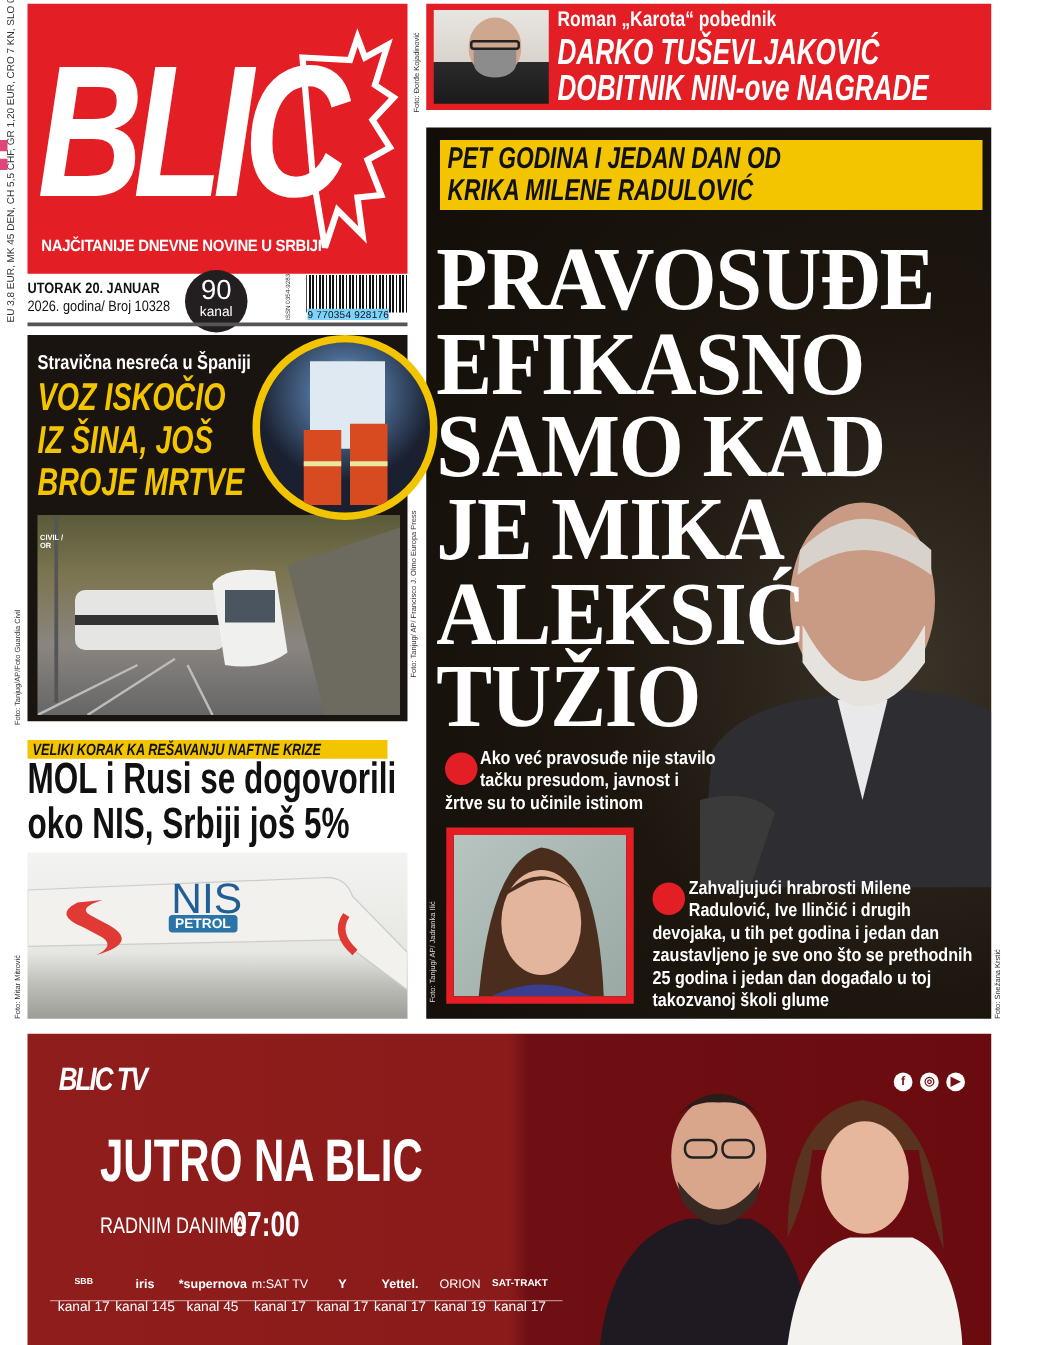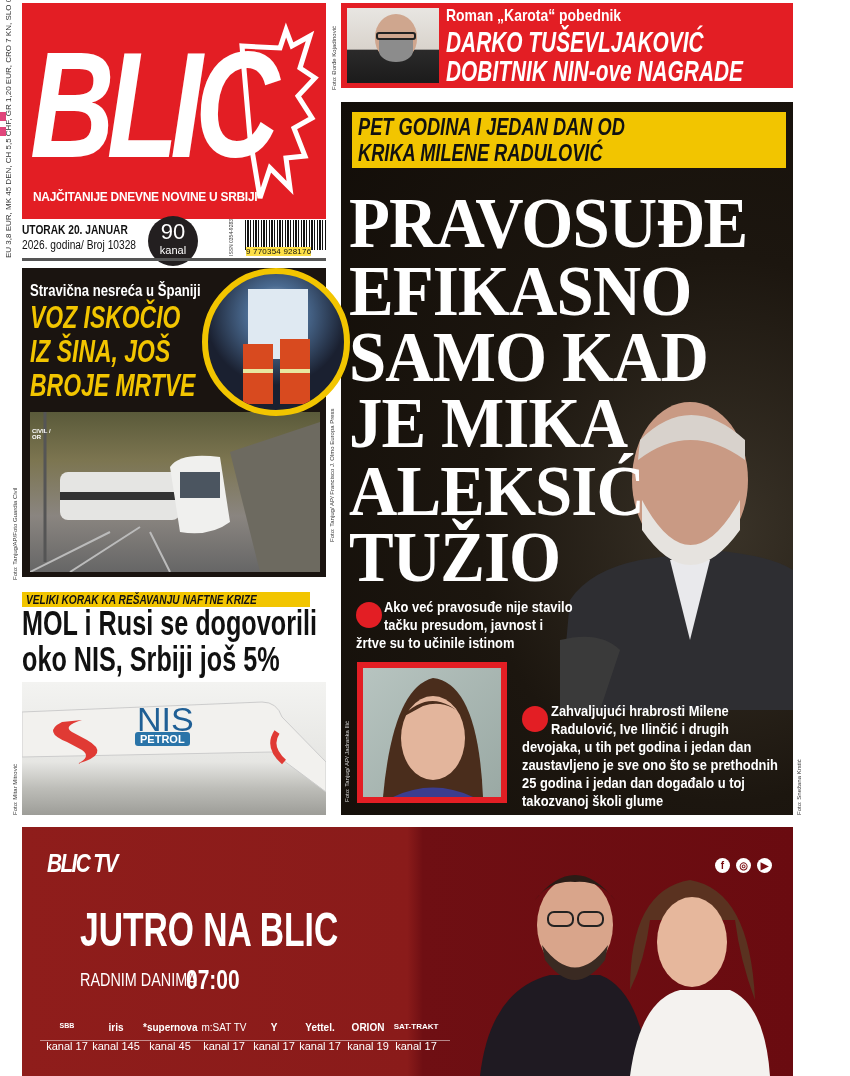--- a/index.html
+++ b/index.html
@@ -10,21 +10,21 @@
   #masthead{left:22px;top:3px;width:304px;height:216px;background:#e31e24}
   #logo-text{left:30px;top:30px;color:#fff;font-family:"Liberation Sans",sans-serif;font-weight:bold;font-style:italic;font-size:150px;letter-spacing:-10px;line-height:150px;transform:scaleX(0.78);transform-origin:left top}
   #tagline{left:33px;top:189px;color:#fff;font-size:13px;font-weight:bold;letter-spacing:-0.3px;transform:scaleX(0.92);transform-origin:left top;white-space:nowrap}
   #date1{left:22px;top:223px;font-size:12px;font-weight:bold;color:#111;transform:scaleX(0.85);transform-origin:left top;white-space:nowrap}
   #date2{left:22px;top:238px;font-size:12px;color:#111;transform:scaleX(0.85);transform-origin:left top;white-space:nowrap}
   #price{left:148px;top:216px;width:50px;height:50px;border-radius:50%;background:#231f20;color:#fff;text-align:center}
   #price .n{font-size:22px;line-height:24px;margin-top:4px}
   #price .d{font-size:11px;line-height:12px}
   #rule-under{left:22px;top:258px;width:304px;height:3px;background:#555}
   #barcode{left:245px;top:220px;width:82px;height:30px;background:repeating-linear-gradient(90deg,#111 0 1px,#fff 1px 2px,#111 2px 4px,#fff 4px 5px,#111 5px 6px,#fff 6px 8px)}
-  #barcode-num{left:246px;top:247px;font-size:8px;color:#111;background:#fde047;letter-spacing:0.2px;white-space:nowrap}
+  #barcode-num{left:246px;top:247px;font-size:8px;color:#111;background:#7dd3fc;letter-spacing:0.2px;white-space:nowrap}
   
   #teaser{left:341px;top:3px;width:452px;height:85px;background:#e31e24}
   #teaser-photo{left:347px;top:8px;width:92px;height:75px;background:linear-gradient(180deg,#e8e6e2 0%,#d9d3cc 55%,#2b2a2a 56%,#1b1b1b 100%)}
   #teaser-head{left:375px;top:14px;width:42px;height:46px;border-radius:50% 50% 45% 45%;background:#cfa68e}
   #teaser-beard{left:379px;top:40px;width:34px;height:22px;border-radius:0 0 50% 50%;background:#8c8c8c}
   #teaser-glasses{left:376px;top:32px;width:40px;height:8px;border:2px solid #222;border-radius:3px}
   #teaser-kicker{left:446px;top:6px;color:#fff;font-size:17px;font-weight:bold;transform:scaleX(0.82);transform-origin:left top;white-space:nowrap}
   #teaser-h1{left:446px;top:28px;color:#fff;font-size:29px;font-weight:bold;font-style:italic;line-height:29px;transform:scaleX(0.72);transform-origin:left top;white-space:nowrap}
   #teaser-h2{left:446px;top:57px;color:#fff;font-size:29px;font-weight:bold;font-style:italic;line-height:29px;transform:scaleX(0.72);transform-origin:left top;white-space:nowrap}
   
@@ -220,19 +220,19 @@
 </div>
 <div class="op" style="left:247px">
   <div class="l">Y</div>
   <div class="k">kanal 17</div>
 </div>
 <div class="op" style="left:293px">
   <div class="l">Yettel.</div>
   <div class="k">kanal 17</div>
 </div>
 <div class="op" style="left:341px">
-  <div class="l" style="font-weight:bold">ORION</div>
+  <div class="l" style="font-weight:normal">ORION</div>
   <div class="k">kanal 19</div>
 </div>
 <div class="op" style="left:389px">
   <div class="l" style="font-size:8px">SAT-TRAKT</div>
   <div class="k">kanal 17</div>
 </div>
 
 </body></html>

